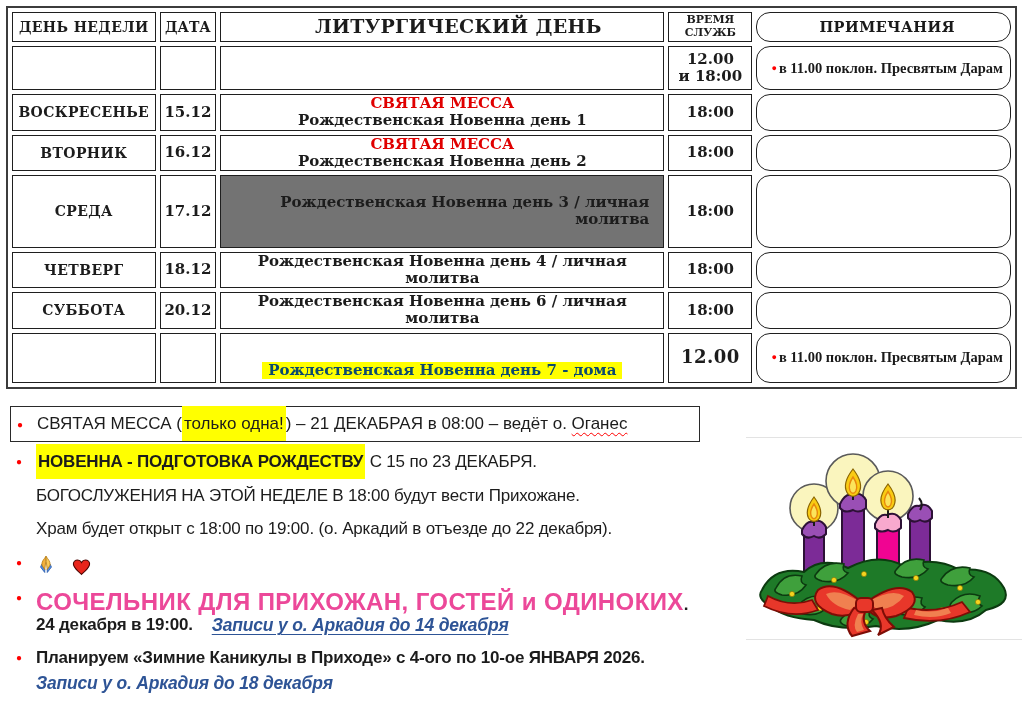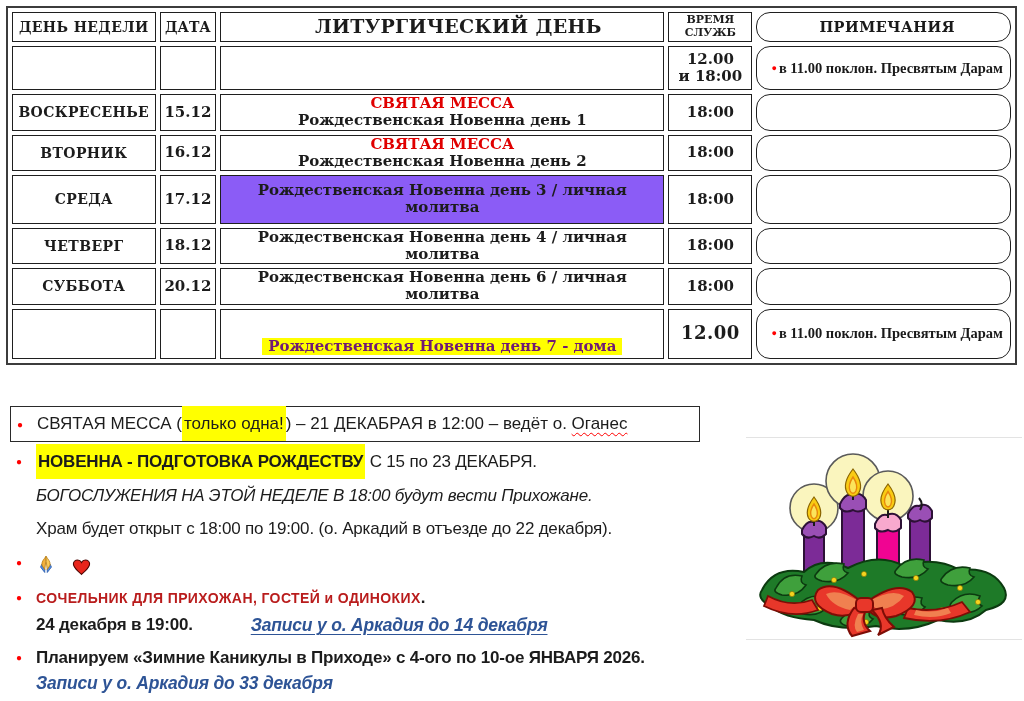--- a/index.html
+++ b/index.html
@@ -28,40 +28,40 @@
   td.c-note{ width:259px;border-radius:14px; }
 
   td.h-day{ font-size:14px; }
   td.h-lit{ font-size:19px; letter-spacing:.3px;padding-left:32px; }
   td.h-time{ font-size:11px; line-height:1.15; }
   td.h-note{ font-size:16px; letter-spacing:.5px; }
 
   td.purple{ background:#7030A0; color:#fff; }
   .sun-title{ font-size:21px; letter-spacing:.5px; color:#fff; }
   .red-line{ color:#e00000; font-size:15px; }
-  .hl-blue{ background:#8b5cf6; display:inline-block; padding:6px 14px; }
-  .hl-yellow-line{ background:#FFFF00; color:#701a75; display:inline-block; padding:0 6px; font-size:15px; margin-top:2px; }
+  .hl-blue{ background:#737373; display:inline-block; padding:18px 14px;text-align:right; }
+  .hl-yellow-line{ background:#FFFF00; color:#0c4a6e; display:inline-block; padding:0 6px; font-size:15px; margin-top:2px; }
   td.time-yellow{ background:#FFFF00; font-size:18px; letter-spacing:.5px; }
   td.c-note{ font-family:"Liberation Serif","DejaVu Serif",serif; font-weight:normal;
     font-size:14.5px; text-align:left; padding-left:7px; color:#1a1a1a; }
   .note-dot{ color:#ff0000; font-size:9px; vertical-align:2px; margin-right:2px; }
   .time-line{ display:block; }
 
   
   .ann{ position:absolute; left:10px; display:flex; align-items:flex-start; font-size:17px; letter-spacing:-0.2px; }
   .bullet{ color:#ff0000; font-size:10px; line-height:20px; width:26px; flex:0 0 26px; text-align:left; padding-left:6px; }
   .no-bullet{ padding-left:26px; }
   .hl-y{ background:#FFFF00; padding:8px 2px; }
   .b{ font-weight:bold; }
   .squiggle{ text-decoration:underline; text-decoration-style:wavy; text-decoration-color:#ff0000;
              text-decoration-thickness:1px; text-underline-offset:3px; }
   .box{ position:absolute; left:10px; top:406px; width:690px; height:36px;
         border:1.5px solid #2a2a2a; display:flex; align-items:center; font-size:17px; }
   .box .bullet{ line-height:normal; }
-  .red-title{ color:#b91c1c; font-weight:bold; font-size:14px; letter-spacing:.4px; }
+  .red-title{ color:#ec4899; font-weight:bold; font-size:24px; letter-spacing:.4px; }
   .blue-link{ color:#2E5496; font-style:italic; font-weight:bold; font-size:17.5px; }
   .u{ text-decoration:underline; text-underline-offset:3px; }
   .heart-icon{ margin-left:8px; }
   .hands-icon{ margin-right:8px; position:relative; top:2px; }
 
   
   .wreath{ position:absolute; left:746px; top:437px; width:276px; height:203px;
            border-top:1px solid #e3e3e3; border-bottom:1px solid #e3e3e3; }
 </style>
 </head>
@@ -151,29 +151,29 @@
     <td class="c-time time-yellow">12.00</td>
     <td class="c-note">
       <span class="note-dot">●</span><span>в 11.00 поклон. Пресвятым Дарам</span>
     </td>
   </tr>
 </tbody>
   </table>
 
 <div class="box">
   <span class="bullet">●</span>
-  <span><span>СВЯТАЯ МЕССА (</span><span class="hl-y">только одна!</span><span>) – 21 ДЕКАБРАЯ в 12:00 – ведёт о. </span><span class="squiggle">Оганес</span></span>
+  <span><span>СВЯТАЯ МЕССА (</span><span class="hl-y">только одна!</span><span>) – 21 ДЕКАБРАЯ в 08:00 – ведёт о. </span><span class="squiggle">Оганес</span></span>
 </div>
 
 <div class="ann" style="top:452px;">
   <span class="bullet">●</span>
   <span><span class="hl-y b">НОВЕННА - ПОДГОТОВКА РОЖДЕСТВУ</span><span> С 15 по 23 ДЕКАБРЯ.</span></span>
 </div>
 
-<div class="ann no-bullet" style="top:486px;font-style:italic;">
+<div class="ann no-bullet" style="top:486px;">
   <span>БОГОСЛУЖЕНИЯ НА ЭТОЙ НЕДЕЛЕ В 18:00 будут вести Прихожане.</span>
 </div>
 
 <div class="ann no-bullet" style="top:519px;">
   <span>Храм будет открыт с 18:00 по 19:00. (о. Аркадий в отъезде до 22 декабря).</span>
 </div>
 
 <div class="ann" style="top:553px;">
   <span class="bullet">●</span>
   <span>
@@ -186,32 +186,32 @@
       <path d="M12 20 C5 14 1.5 10.5 1.5 6.5 C1.5 3.5 4 1.2 7 1.2 C9 1.2 11 2.5 12 4.5 C13 2.5 15 1.2 17 1.2 C20 1.2 22.5 3.5 22.5 6.5 C22.5 10.5 19 14 12 20 Z" fill="#E8251B" stroke="#4a0503" stroke-width="1.4"></path>
     </svg>
   </span>
 </div>
 
 <div class="ann" style="top:588px;">
   <span class="bullet">●</span>
   <span><span class="red-title">СОЧЕЛЬНИК ДЛЯ ПРИХОЖАН, ГОСТЕЙ и ОДИНОКИХ</span><span class="b">.</span></span>
 </div>
 
-<div class="ann no-bullet" style="top:615px;">
+<div class="ann no-bullet" style="top:615px;gap:19px;">
   <span class="b">24 декабря в 19:00.</span>
-  <span class="blue-link u" style="margin-left:58px;">Записи у о. Аркадия до 14 декабря</span>
+  <span class="blue-link u" style="">Записи у о. Аркадия до 14 декабря</span>
 </div>
 
 <div class="ann" style="top:648px;">
   <span class="bullet">●</span>
   <span class="b">Планируем «Зимние Каникулы в Приходе» с 4-ого по 10-ое ЯНВАРЯ 2026.</span>
 </div>
 
 <div class="ann no-bullet" style="top:673px;">
-  <span class="blue-link">Записи у о. Аркадия до 33 декабря</span>
+  <span class="blue-link">Записи у о. Аркадия до 18 декабря</span>
 </div>
 
 <div class="wreath">
   <svg width="276" height="201" viewBox="0 0 276 201">
 
     <g fill="#FAF5BE" stroke="#5a5a5a" stroke-width="1.6">
       <circle cx="68" cy="70" r="24"></circle>
       <circle cx="107" cy="43" r="27"></circle>
       <circle cx="142" cy="58" r="25"></circle>
     </g>

